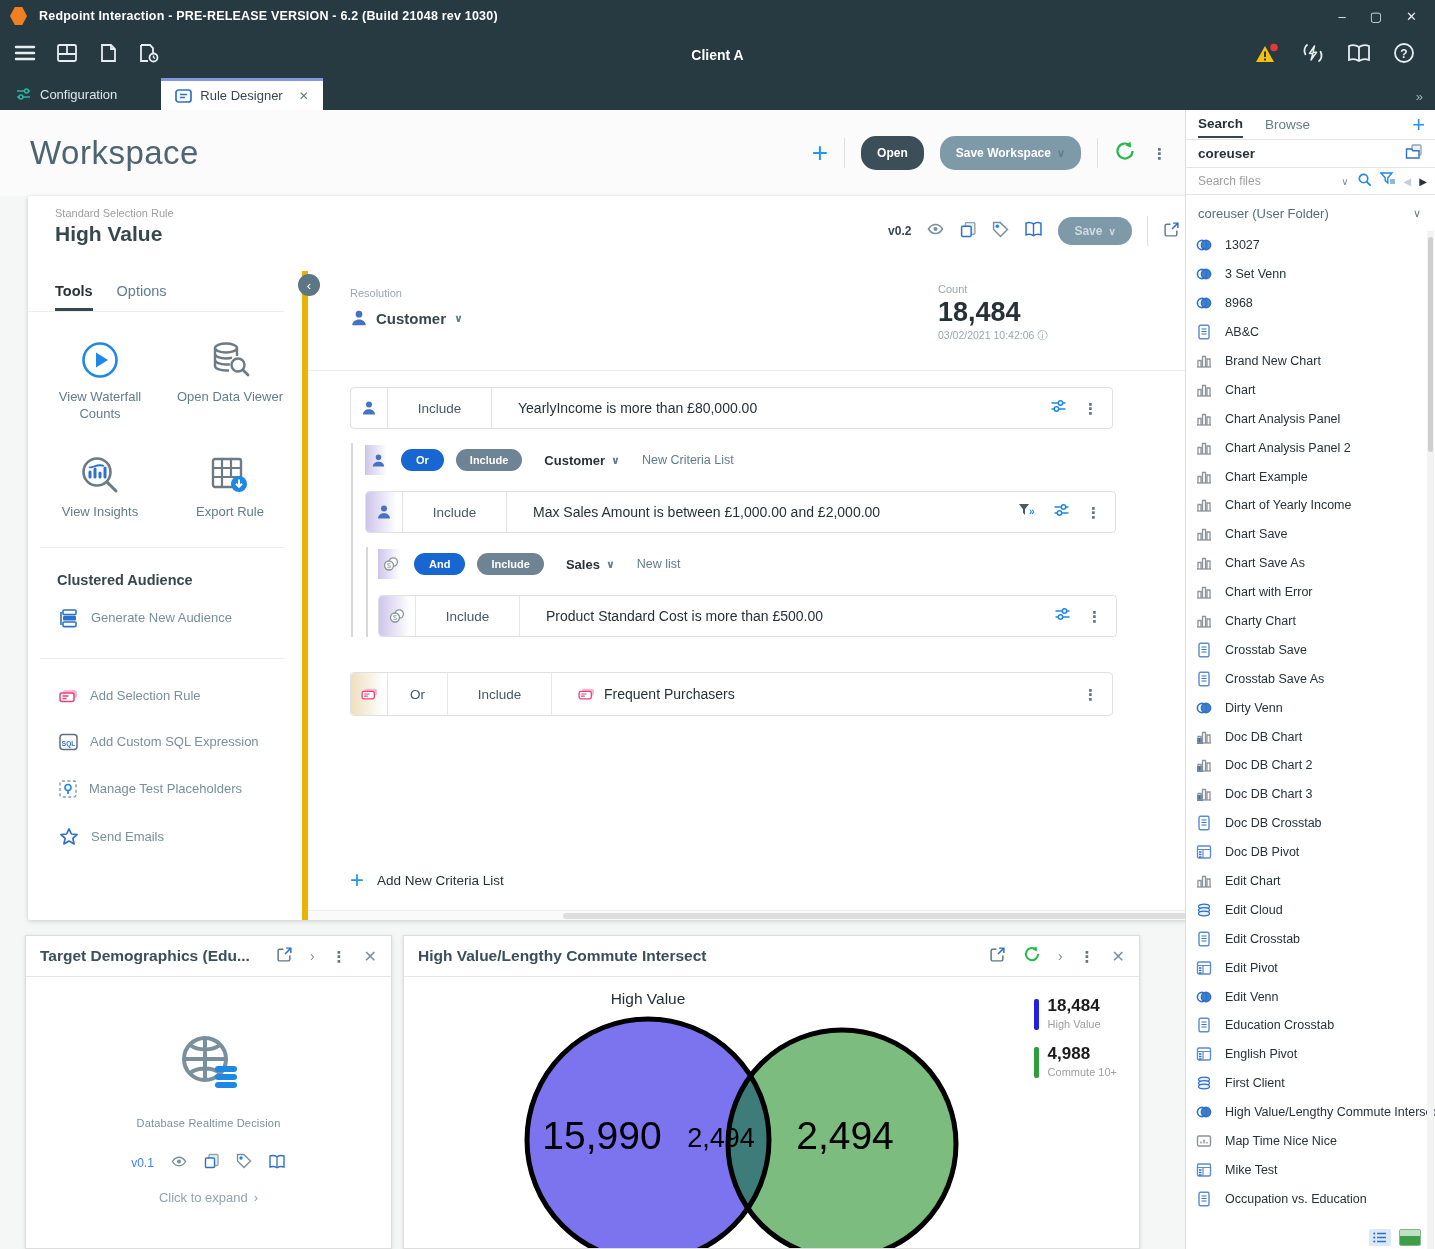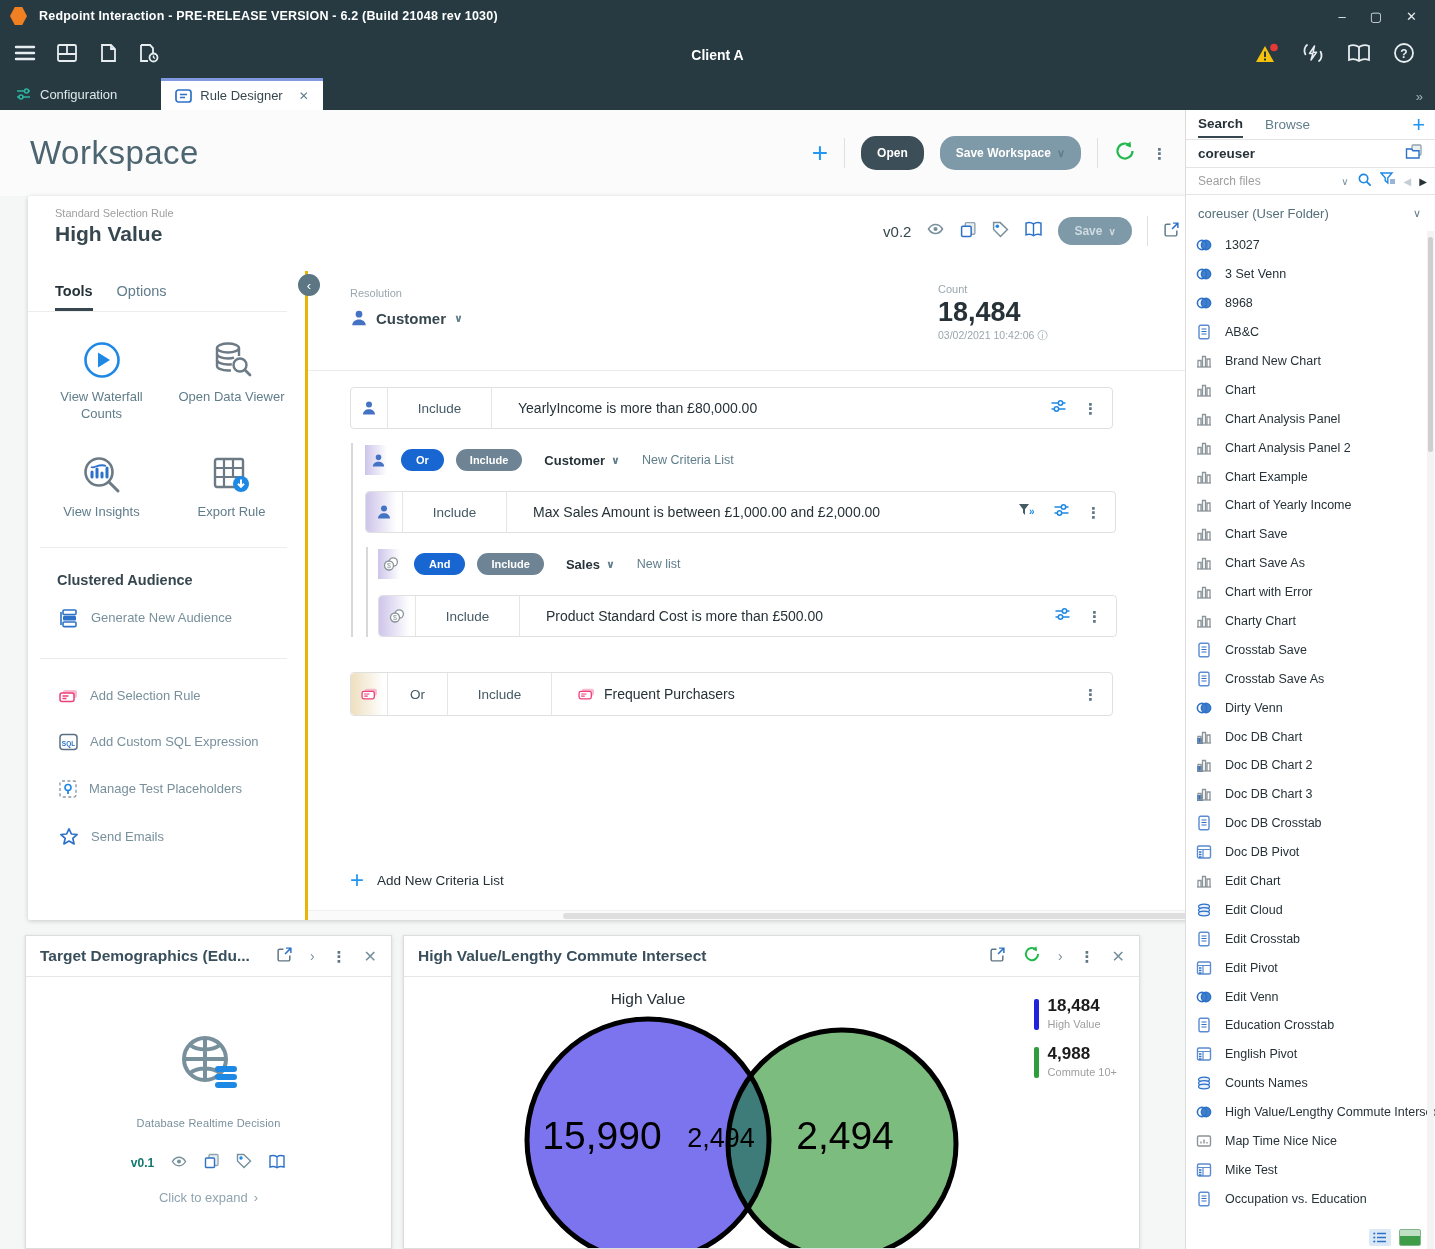--- a/index.html
+++ b/index.html
@@ -35,23 +35,23 @@
   .pill.slate{background:#7e99a7}
   .pill.disabled{background:#7e99a7;color:#cfdbe2;height:28px;border-radius:14px}
   .kebab{color:#5f7684;font-size:15px;font-weight:700;line-height:1;letter-spacing:0}
 
   
   .rule-card{position:absolute;left:28px;top:86px;width:1253px;height:724px;background:#fff;box-shadow:0 1px 5px rgba(0,0,0,.18);border-radius:2px}
   .rule-head{position:absolute;left:0;top:0;right:0;height:75px}
   .rule-type{position:absolute;left:27px;top:11px;font-size:11px;color:#9e9e9e}
   .rule-name{position:absolute;left:27px;top:26px;font-size:21px;font-weight:600;color:#37474f}
   .rule-head-icons{position:absolute;right:16px;top:20px;display:flex;align-items:center;gap:15px}
-  .ver{font-size:15px;font-weight:400;color:#37474f}
+  .ver{font-size:12px;font-weight:700;color:#37474f}
   .glyph{color:#78909c;font-size:15px}
-  .left-panel{position:absolute;left:0;top:75px;bottom:0;width:280px;border-right:3px solid #eab308}
+  .left-panel{position:absolute;left:0;top:75px;bottom:0;width:280px;border-right:6px solid #eab308}
   .lp-tabs{display:flex;gap:24px;padding:12px 0 0 27px;border-bottom:1px solid #ededed;margin-right:18px}
   .lp-tab{font-size:14.5px;color:#607d8b;padding-bottom:9px}
   .lp-tab.active{color:#263238;font-weight:600;border-bottom:3px solid #37474f}
   .collapse-btn{position:absolute;left:270px;top:78px;width:22px;height:22px;border-radius:50%;background:#5c7684;color:#fff;display:flex;align-items:center;justify-content:center;font-size:13px;z-index:5}
   .tool-grid{display:grid;grid-template-columns:130px 130px;justify-content:center;row-gap:32px;margin-top:28px}
   .tool{display:flex;flex-direction:column;align-items:center;text-align:center}
   .tool-label{margin-top:9px;font-size:13px;color:#607d8b;line-height:1.3;width:110px}
   .lp-div{height:1px;background:#ececec;margin:26px 18px 0 12px}
   .lp-heading{margin:24px 0 0 29px;font-size:14.5px;font-weight:600;color:#37474f}
   .lp-item{display:flex;align-items:center;gap:12px;margin:20px 0 0 31px;font-size:13px;color:#78909c}
@@ -99,21 +99,21 @@
 
   
   .panel{position:absolute;background:#fff;border:1px solid #ddd;box-shadow:0 1px 4px rgba(0,0,0,.12)}
   .panel-head{height:41px;display:flex;align-items:center;padding:0 14px;border-bottom:1px solid #e6e6e6}
   .panel-title{font-size:15.5px;font-weight:600;color:#3a4f5c;white-space:nowrap;overflow:hidden}
   .panel-icons{margin-left:auto;display:flex;align-items:center;gap:17px}
   .panel-demo{left:25px;top:825px;width:367px;height:314px}
   .demo-body{display:flex;flex-direction:column;align-items:center}
   .demo-label{margin-top:26px;font-size:11px;color:#78909c;letter-spacing:.2px}
   .demo-meta{margin-top:24px;display:flex;align-items:center;gap:16px}
-  .demo-ver{font-size:12px;font-weight:700;color:#0f766e}
+  .demo-ver{font-size:12px;font-weight:400;color:#3b82f6}
   .demo-expand{margin-top:17px;font-size:13px;color:#90a4ae;display:flex;align-items:center;gap:6px}
   .panel-venn{left:403px;top:825px;width:737px;height:314px;overflow:hidden}
   .venn-body{position:relative;height:272px}
   .legend{position:absolute;right:22px;top:20px}
   .legend-item{display:flex;gap:9px;margin-bottom:15px}
   .legend-bar{width:5px;height:31px;border-radius:2px;margin-top:2px}
   .legend-value{font-size:17px;font-weight:700;color:#1b1b1b;line-height:1.1}
   .legend-label{font-size:11px;color:#9e9e9e;margin-top:2px}
 
   
@@ -1014,21 +1014,21 @@
         <div class="sb-item">
           <span class="f-icon cloud">
 
             <svg class="i-cloud" width="16" height="16" viewBox="0 0 16 16">
               <ellipse cx="8" cy="4.5" rx="5.5" ry="2.3" fill="#e8f0fb" stroke="#2d72c8" stroke-width="1.2"></ellipse>
               <ellipse cx="8" cy="8" rx="5.5" ry="2.3" fill="#e8f0fb" stroke="#2d72c8" stroke-width="1.2"></ellipse>
               <ellipse cx="8" cy="11.5" rx="5.5" ry="2.3" fill="#e8f0fb" stroke="#2d72c8" stroke-width="1.2"></ellipse>
             </svg>
 
           </span>
-          <span class="f-label">Counts Names</span>
+          <span class="f-label">First Client</span>
         </div>
 
         <div class="sb-item">
           <span class="f-icon venn">
             <svg class="i-venn" width="16" height="16" viewBox="0 0 16 16">
               <circle cx="6" cy="8" r="4.6" fill="#fff" stroke="#2d72c8" stroke-width="1.6"></circle>
               <circle cx="10" cy="8" r="4.6" fill="#2d72c8" fill-opacity="0.9" stroke="#2d72c8" stroke-width="1.6"></circle>
             </svg>
 
           </span>

